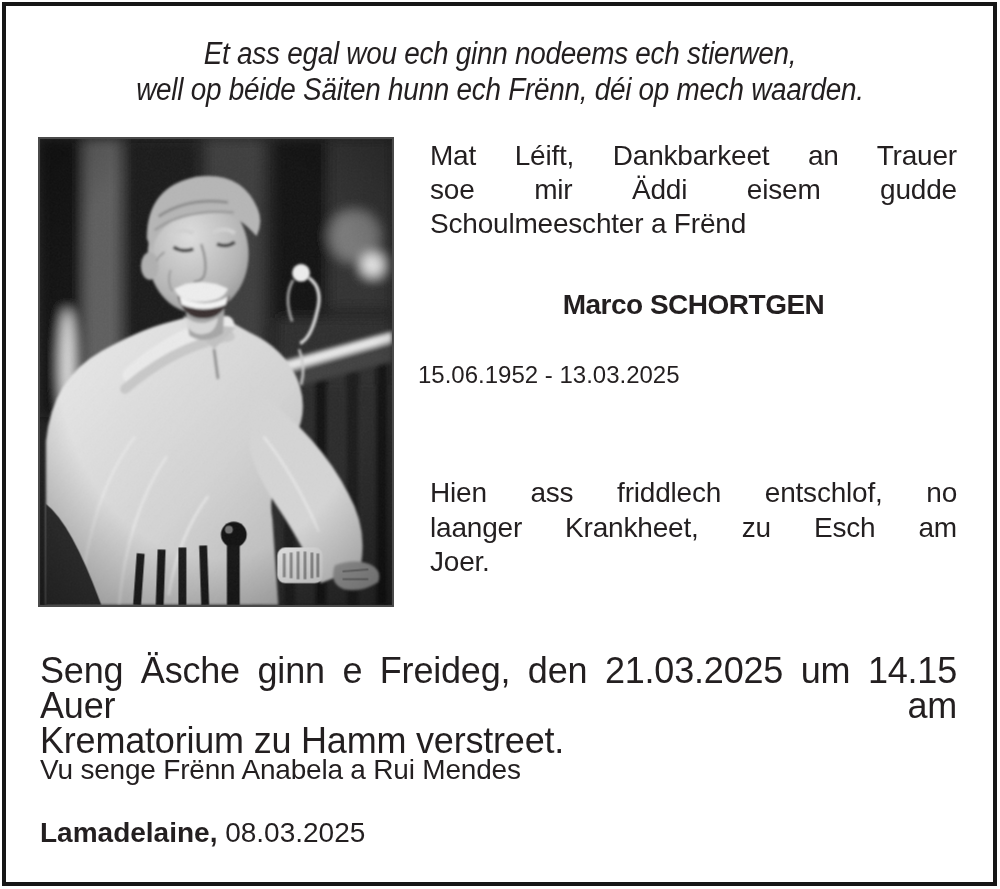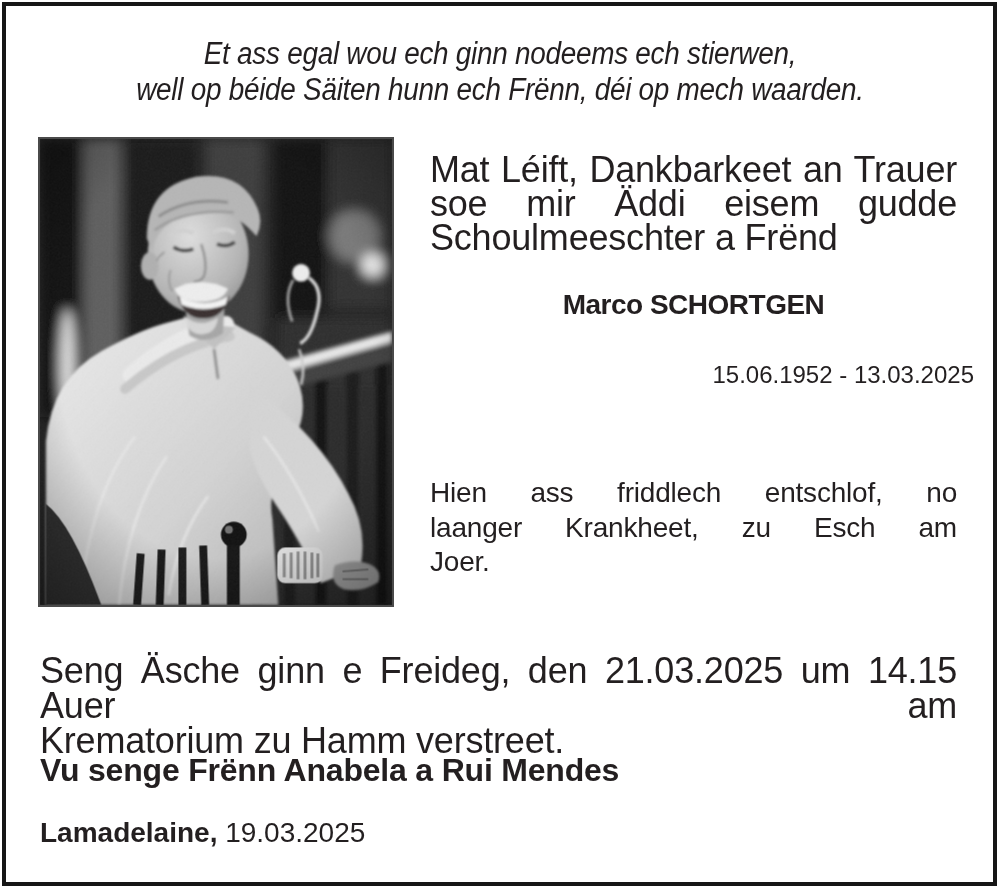--- a/index.html
+++ b/index.html
@@ -22,42 +22,42 @@
     transform: scaleX(0.9); transform-origin: 50% 0;
   }
   .photo-wrap {
     position: absolute; left: 38px; top: 137px;
     width: 352px; height: 466px;
     border: 2px solid #4a4a4a; background: #1f1f1f;
   }
   .photo-wrap svg { display: block; width: 352px; height: 466px; }
   .tribute {
     position: absolute; left: 430px; top: 139px; width: 527px;
-    font-size: 36px; line-height: 34px; letter-spacing: -0.2px; margin-top: 14px;
+    font-size: 28px; line-height: 34px; letter-spacing: -0.2px;
   }
   .name {
     position: absolute; left: 430px; top: 281px; width: 527px;
     text-align: center; font-weight: bold; font-size: 28px; line-height: 48px;
     letter-spacing: -0.5px; white-space: nowrap;
   }
   .dates {
-    position: absolute; left: 447px; top: 361px; width: 527px;
-    text-align: right; font-size: 24px; line-height: 28px;
+    position: absolute; left: 418px; top: 361px; width: 527px;
+    text-align: left; font-size: 24px; line-height: 28px;
   }
   .death {
     position: absolute; left: 430px; top: 476px; width: 527px;
     font-size: 28px; line-height: 34.5px; letter-spacing: -0.2px;
   }
   .cremation {
     position: absolute; left: 40px; top: 653px; width: 917px;
     font-size: 36px; line-height: 35px; letter-spacing: -0.2px;
   }
   .friends {
     position: absolute; left: 40px; top: 753px; width: 917px;
-    font-size: 32px; line-height: 34px; letter-spacing: -0.2px; font-weight: bold;
+    font-size: 28px; line-height: 34px; letter-spacing: -0.2px;
   }
   .placeline {
     position: absolute; left: 40px; top: 816px; width: 917px;
     font-size: 28px; line-height: 34px;
   }
   .placeline .place-name { font-weight: bold; }
   .jline { text-align: justify; text-align-last: justify; text-justify: inter-word; }
   .lline { text-align: center; text-align-last: left; }
 </style>
 </head>
@@ -230,15 +230,15 @@
   </div>
 
   <div class="cremation">
     <div class="jline">Seng Äsche ginn e Freideg, den 21.03.2025 um 14.15 Auer am</div>
     <div class="lline">Krematorium zu Hamm verstreet.</div>
   </div>
 
   <div class="friends">Vu senge Frënn Anabela a Rui Mendes</div>
 
   <div class="placeline">
-    <span class="place-name">Lamadelaine,</span><span> 19.03.2025</span>
+    <span class="place-name">Lamadelaine,</span><span> 08.03.2025</span>
   </div>
 </div>
 
 </body></html>

